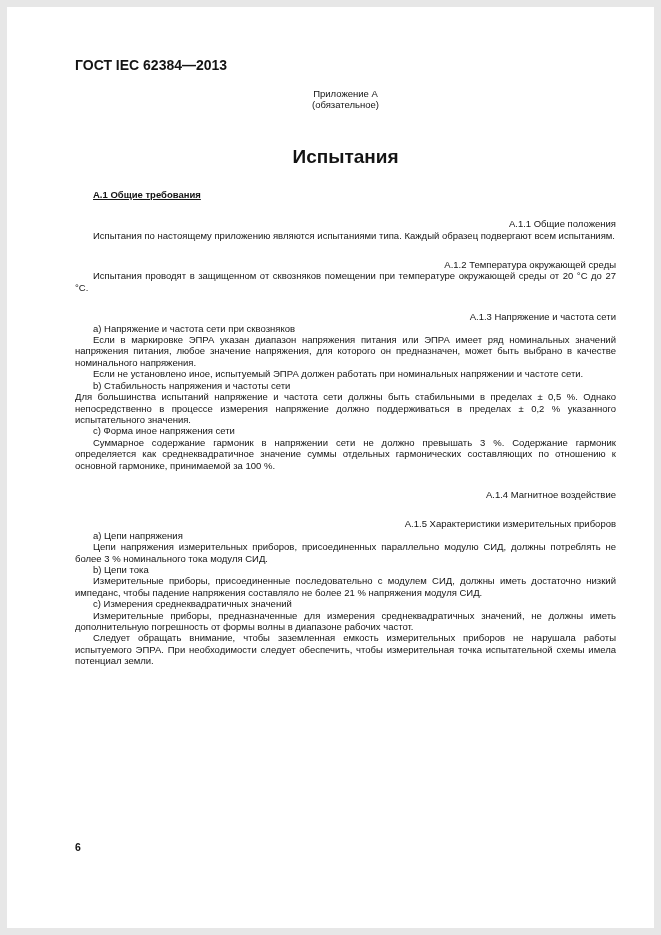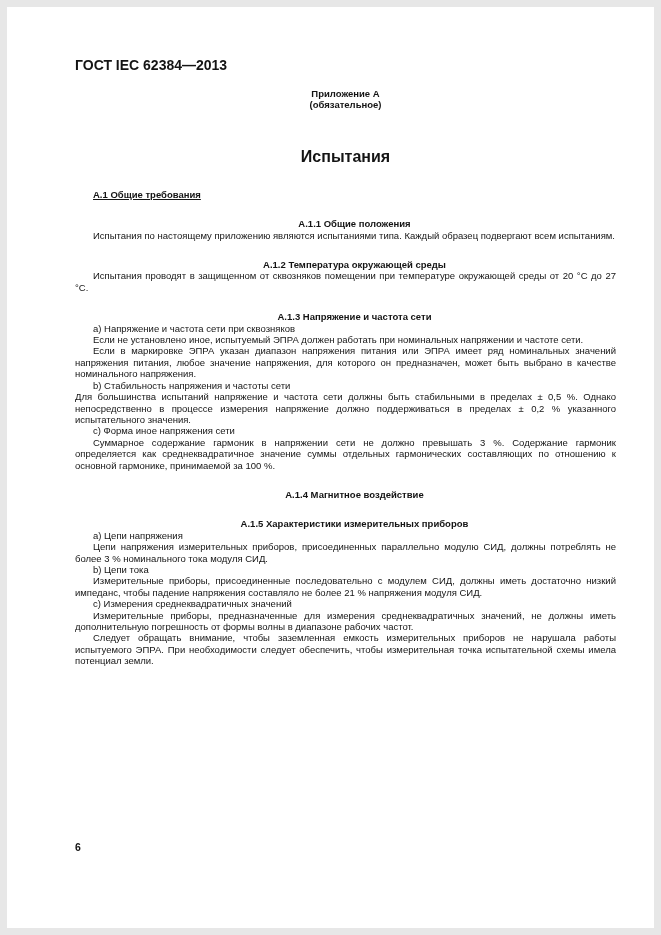--- a/index.html
+++ b/index.html
@@ -27,41 +27,41 @@
     line-height: 11.4px;
   }
   .doc-header {
     font-weight: 700;
     font-size: 14px;
     margin-bottom: 17px;
     text-align: left;
   }
   .appendix {
     text-align: center;
-    font-weight: 700;
+    font-weight: 400;
     font-size: 9.5px;
     line-height: 11px;
   }
   .doc-title {
     text-align: center;
     font-weight: 700;
-    font-size: 16px;
+    font-size: 19px;
     margin: 41px 0 26px 0;
   }
   .h1 {
     font-weight: 700;
     text-indent: 18px;
     text-align: left;
     margin: 0 0 8px 0;
     text-decoration: underline;
   }
   .h2 {
-    font-weight: 700;
+    font-weight: 400;
     text-indent: 18px;
-    text-align: center;
+    text-align: right;
     margin: 18px 0 0 0;
   }
   .para {
     margin: 0;
     text-indent: 18px;
     text-align: justify;
   }
   .para.flush { text-indent: 0; }
   .list-line {
     margin: 0;
@@ -90,22 +90,22 @@
 
   <div class="doc-title">Испытания</div>
 
   <div class="h1">А.1 Общие требования</div>
   <div class="h2">А.1.1 Общие положения</div>
   <p class="para">Испытания по настоящему приложению являются испытаниями типа. Каждый образец подвергают всем испытаниям.</p>
   <div class="h2">А.1.2 Температура окружающей среды</div>
   <p class="para">Испытания проводят в защищенном от сквозняков помещении при температуре окружающей среды от 20 °С до 27 °С.</p>
   <div class="h2">А.1.3 Напряжение и частота сети</div>
   <p class="list-line">a) Напряжение и частота сети при сквозняков</p>
+  <p class="para">Если в маркировке ЭПРА указан диапазон напряжения питания или ЭПРА имеет ряд номинальных значений напряжения питания, любое значение напряжения, для которого он предназначен, может быть выбрано в качестве номинального напряжения.</p>
   <p class="para">Если не установлено иное, испытуемый ЭПРА должен работать при номинальных напряжении и частоте сети.</p>
-  <p class="para">Если в маркировке ЭПРА указан диапазон напряжения питания или ЭПРА имеет ряд номинальных значений напряжения питания, любое значение напряжения, для которого он предназначен, может быть выбрано в качестве номинального напряжения.</p>
   <p class="list-line">b) Стабильность напряжения и частоты сети</p>
   <p class="para flush">Для большинства испытаний напряжение и частота сети должны быть стабильными в пределах ± 0,5 %. Однако непосредственно в процессе измерения напряжение должно поддерживаться в пределах ± 0,2 % указанного испытательного значения.</p>
   <p class="list-line">c) Форма иное напряжения сети</p>
   <p class="para">Суммарное содержание гармоник в напряжении сети не должно превышать 3 %. Содержание гармоник определяется как среднеквадратичное значение суммы отдельных гармонических составляющих по отношению к основной гармонике, принимаемой за 100 %.</p>
   <div class="h2">А.1.4 Магнитное воздействие</div>
   <div class="h2">А.1.5 Характеристики измерительных приборов</div>
   <p class="list-line">a) Цепи напряжения</p>
   <p class="para">Цепи напряжения измерительных приборов, присоединенных параллельно модулю СИД, должны потреблять не более 3 % номинального тока модуля СИД.</p>
   <p class="list-line">b) Цепи тока</p>
   <p class="para">Измерительные приборы, присоединенные последовательно с модулем СИД, должны иметь достаточно низкий импеданс, чтобы падение напряжения составляло не более 21 % напряжения модуля СИД.</p>

